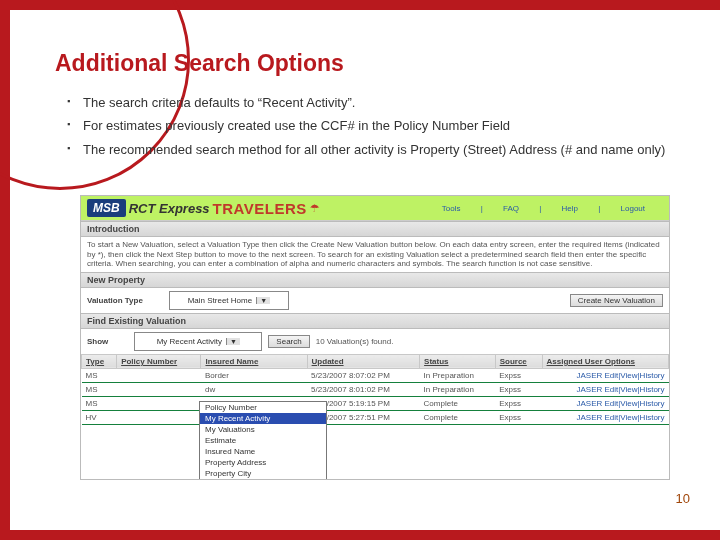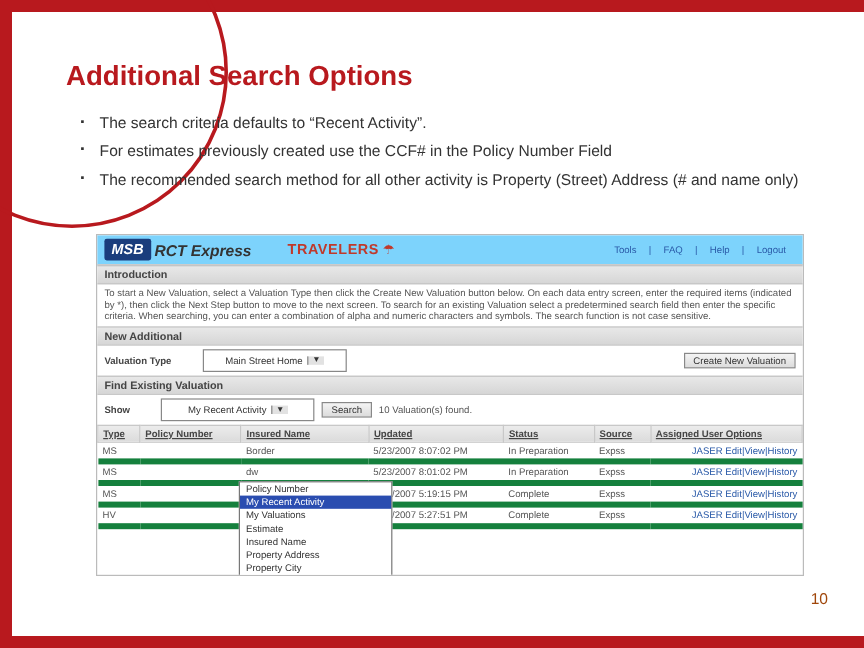--- a/index.html
+++ b/index.html
@@ -22,38 +22,38 @@
   .title { color: #b8191e; font-weight: bold; font-size: 23px; margin-bottom: 18px; }
   ul.bullets { list-style: none; padding-left: 12px; }
   ul.bullets li { font-size: 13px; color: #333; margin-bottom: 7px; position: relative; padding-left: 16px; line-height: 1.25; }
   ul.bullets li::before { content: "▪"; position: absolute; left: 0; top: 1px; font-size: 9px; color: #333; }
 
   .app {
     position: absolute; left: 80px; top: 195px; right: 50px; bottom: 60px;
     border: 1px solid #bbb; background: #fff; font-size: 9px; color: #333;
     overflow: hidden;
   }
-  .app-header { display: flex; align-items: center; justify-content: space-between; padding: 3px 6px; border-bottom: 1px solid #ccc; background: #7dd3fc; }
+  .app-header { display: flex; align-items: center; justify-content: space-between; padding: 3px 6px; border-bottom: 1px solid #ccc; background: #bef264; }
   .brand { display: flex; align-items: center; gap: 3px; }
   .msb { background: #1a3d7c; color: #fff; font-weight: bold; font-style: italic; padding: 2px 6px; font-size: 12px; border-radius: 2px; }
   .rct { font-weight: bold; font-style: italic; color: #333; font-size: 13px; }
-  .travelers { color: #c0392b; font-weight: bold; font-size: 12px; letter-spacing: 0.5px; margin-left: 27px; }
+  .travelers { color: #c0392b; font-weight: bold; font-size: 15px; letter-spacing: 0.5px; }
   .umbrella { color: #c0392b; font-size: 11px; }
   .toplinks { font-size: 8px; color: #2a5aa8; }
-  .toplinks span { margin: 0 8px; }
+  .toplinks span { margin: 0 18px; }
   .section-bar { background: linear-gradient(#e8e8e8,#d6d6d6); border-top:1px solid #bbb; border-bottom:1px solid #bbb; padding: 2px 6px; font-weight: bold; font-size: 9px; color: #444; }
   .para { padding: 3px 6px; font-size: 8px; color: #555; line-height: 1.2; }
   .row { display: flex; align-items: center; gap: 6px; padding: 3px 6px; }
   .lbl { font-size: 8px; color: #444; font-weight: bold; }
   .selectish { border: 1px solid #888; background: #fff; padding: 4px 4px; font-size: 8px; display: inline-flex; align-items: center; min-width: 120px; justify-content: center; margin-left: 20px; }
   .selectish .arrow { background: #e2e2e2; border-left: 1px solid #888; padding: 0 3px; font-size: 7px; margin-left: 4px; }
   .btn { border: 1px solid #888; background: linear-gradient(#f4f4f4,#dcdcdc); padding: 1px 7px; font-size: 8px; cursor: pointer; }
   .tbl { width: 100%; border-collapse: collapse; font-size: 8px; }
   .tbl th { text-align: left; background: linear-gradient(#ececec,#dcdcdc); border: 1px solid #c8c8c8; padding: 2px 4px; font-weight: bold; color: #444; text-decoration: underline; }
-  .tbl td { border-bottom: 5px solid #15803d; padding: 2px 4px; color: #555; margin-left: 48px; }
+  .tbl td { border-bottom: 1px solid #15803d; padding: 2px 4px; color: #555; margin-left: 48px; }
   .tbl td.actions { color: #2a5aa8; text-align: right; }
   .dropdown-pop {
     position: absolute; left: 118px; top: 205px; width: 128px; background: #fff; border: 1px solid #777; font-size: 8px; z-index: 5;
   }
   .dropdown-pop div { padding: 1px 5px; color: #333; }
   .dropdown-pop .sel { background: #2a4db0; color: #fff; }
 </style>
 </head>
 <body>
 
@@ -83,21 +83,21 @@
       <span>Tools</span> |
       <span>FAQ</span> |
       <span>Help</span> |
       <span>Logout</span>
     </div>
   </div>
 
   <div class="section-bar">Introduction</div>
   <div class="para">To start a New Valuation, select a Valuation Type then click the Create New Valuation button below. On each data entry screen, enter the required items (indicated by *), then click the Next Step button to move to the next screen. To search for an existing Valuation select a predetermined search field then enter the specific criteria. When searching, you can enter a combination of alpha and numeric characters and symbols. The search function is not case sensitive.</div>
 
-  <div class="section-bar">New Additional</div>
+  <div class="section-bar">New Property</div>
   <div class="row">
     <span class="lbl">Valuation Type</span>
     <span class="selectish">
       <span>Main Street Home</span>
       <span class="arrow">▼</span>
     </span>
     <span style="flex:1"></span>
     <span class="btn">Create New Valuation</span>
   </div>
 

